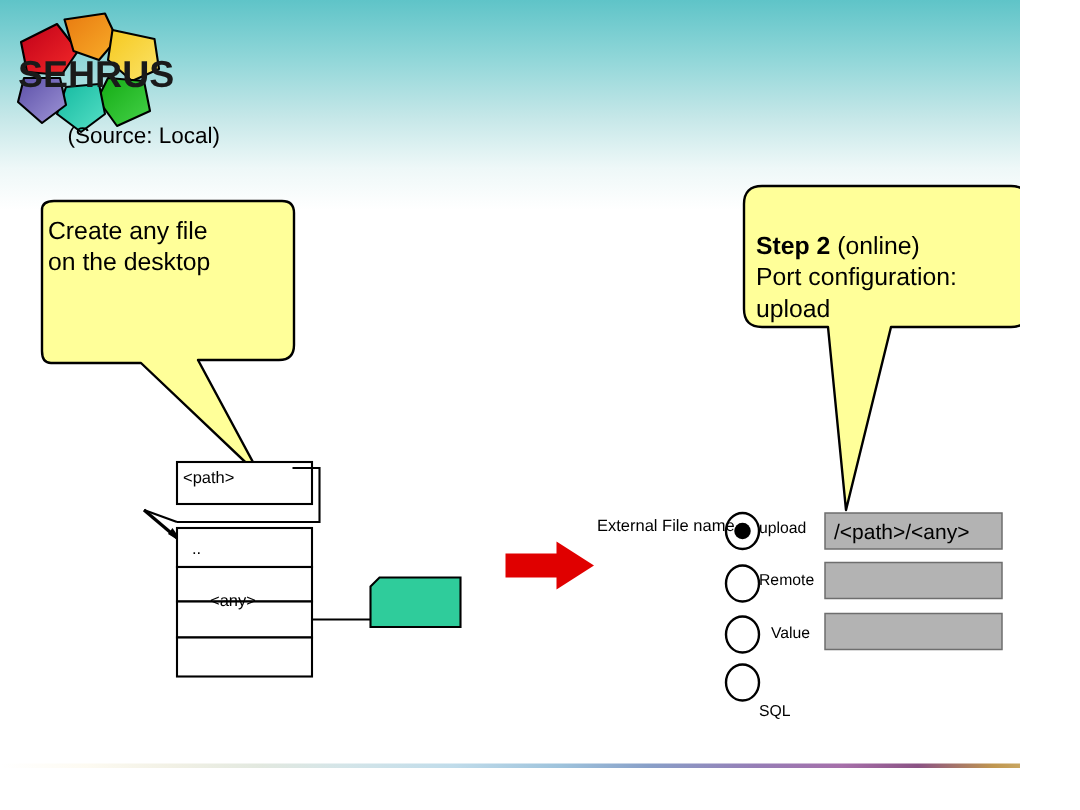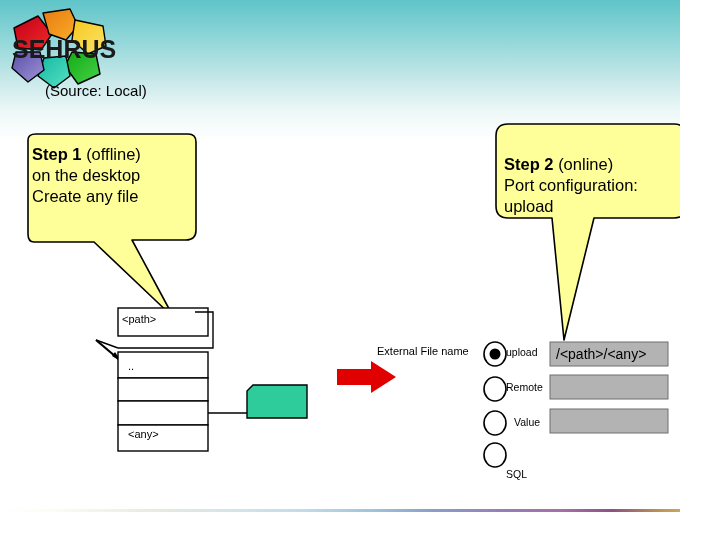--- a/index.html
+++ b/index.html
@@ -84,22 +84,22 @@
 
   .dg-label {
     position: absolute;
     font-size: 11px;
     color: #000000;
     white-space: nowrap;
     font-family: "Liberation Sans", sans-serif;
   }
   #lbl-path   { left: 122px; top: 313px; }
   #lbl-dots   { left: 128px; top: 360px; font-size: 11px; }
-  #lbl-any    { left: 128px; top: 395px; margin-top: 33px; }
-  #lbl-extfile{ left: 377px; top: 345px; text-align: center; }
+  #lbl-any    { left: 140px; top: 395px; }
+  #lbl-extfile{ left: 398px; top: 345px; text-align: center; }
 
   .radio-label { position: absolute; font-size: 10.5px; color: #000000; white-space: nowrap; }
   #rl-upload { left: 506px; top: 346px; }
   #rl-remote { left: 506px; top: 381px; }
   #rl-value  { left: 514px; top: 416px; }
   #rl-sql    { left: 506px; top: 447px; margin-top: 21px; }
 
   .field-text {
     position: absolute;
     font-size: 14px;
@@ -184,24 +184,22 @@
   </div>
 
   <div class="subtitle">(Source: Local)</div>
 
   <div class="callout" id="callout-step1">
     <svg width="196" height="196" viewBox="0 0 196 196">
       <path d="M14,8 Q14,2 22,2 L174,2 Q182,2 182,10 L182,98 Q182,108 172,108
                L118,108 L160,186 L80,110 L20,110 Q14,110 14,102 Z" fill="#ffff99" stroke="#000000" stroke-width="1.6" stroke-linejoin="round"></path>
     </svg>
     <div class="co-text">
-      <div><b>Step 1</b>
-        <span>(offline)</span></div>
+      <div>Create any file</div>
       <div>on the desktop</div>
-      <div>Create any file</div>
     </div>
   </div>
 
   <div class="callout" id="callout-step2">
     <svg width="200" height="220" viewBox="0 0 200 220">
       <path d="M4,14 Q4,2 16,2 L182,2 Q194,2 194,14 L194,84 Q194,96 182,96
                L102,96 L72,218 L60,96 L16,96 Q4,96 4,84 Z" fill="#ffff99" stroke="#000000" stroke-width="1.6" stroke-linejoin="round"></path>
     </svg>
     <div class="co-text">
       <div><b>Step 2</b>

